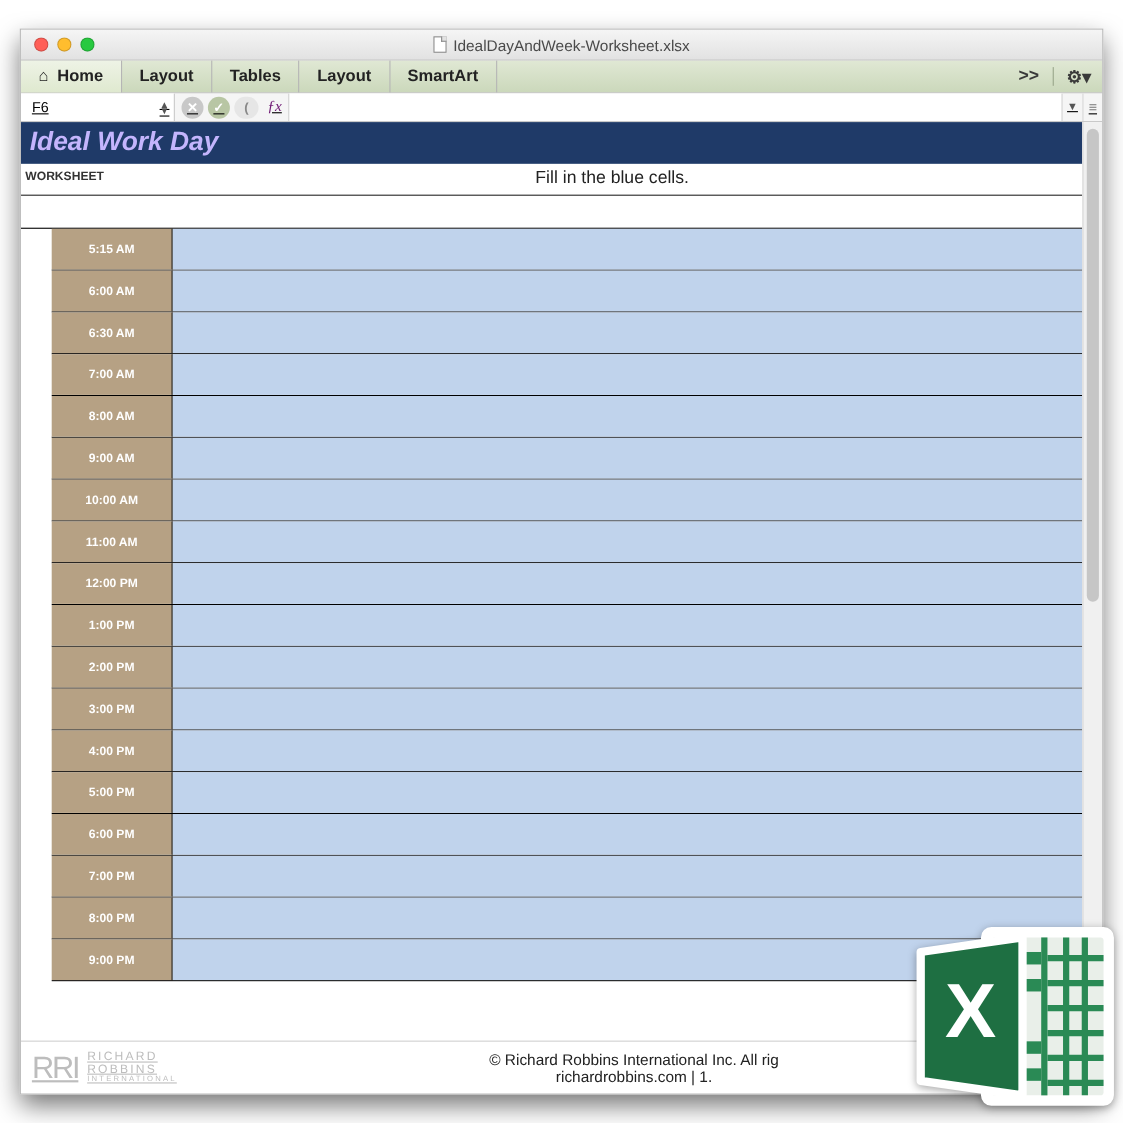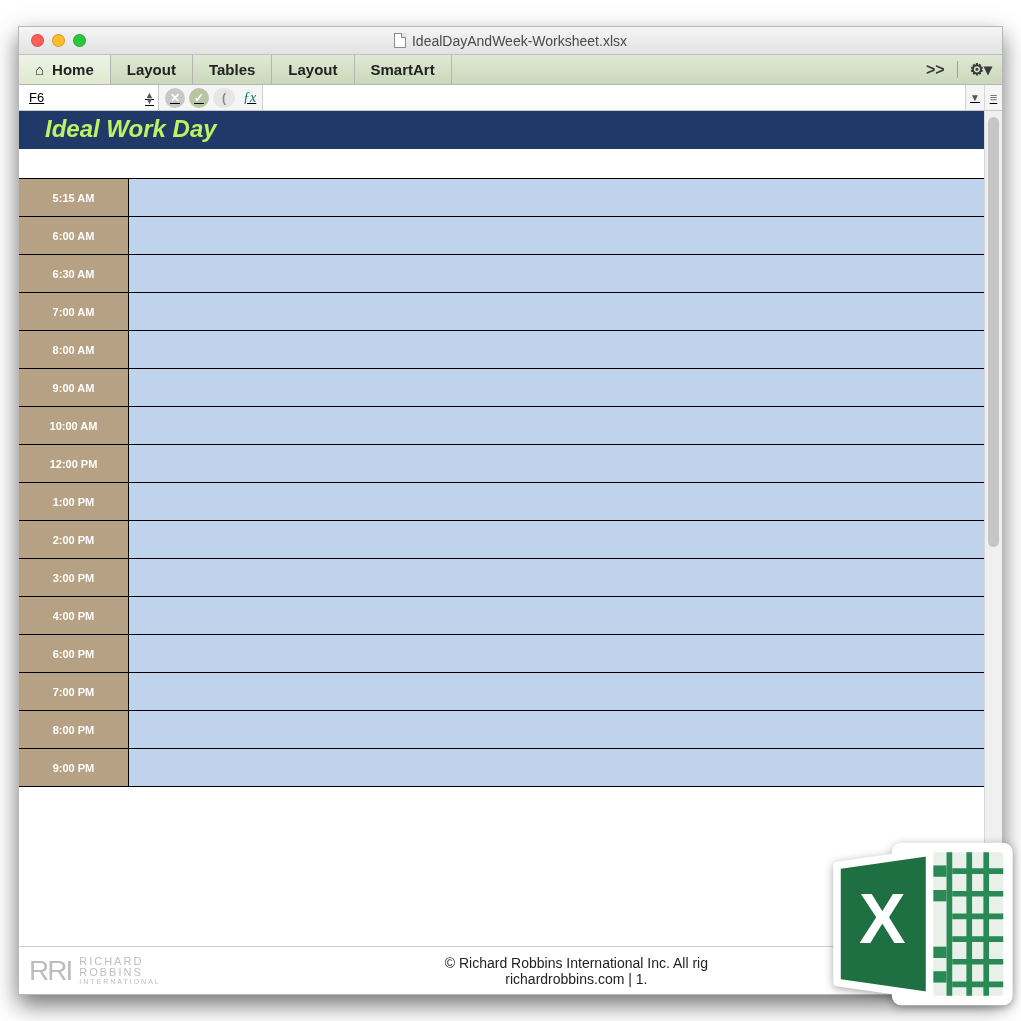--- a/index.html
+++ b/index.html
@@ -64,56 +64,56 @@
     }
     .namebox .stepper { display: flex; flex-direction: column; line-height: 6px; font-size: 9px; color: #555; }
     .fx-btns { display: flex; align-items: center; gap: 4px; padding: 0 6px; }
     .fx-btn {
       width: 20px; height: 20px; border-radius: 50%;
       background: #c8c8c8; display: flex; align-items: center; justify-content: center;
       font-size: 12px; color: #fff; font-weight: 700; cursor: pointer;
     }
     .fx-btn.ok { background: #b8c6a4; }
     .fx-btn.open { background: #e6e6e6; color: #888; border-radius: 10px; width: 22px; }
-    .fx-label { font-style: italic; font-size: 14px; color: #0f766e; padding-left: 4px; font-family: Georgia, serif; }
+    .fx-label { font-style: italic; font-size: 14px; color: #701a75; padding-left: 4px; font-family: Georgia, serif; }
     .fx-input { flex: 1; background: #fff; border-left: 1px solid #d0d0d0; border-right: 1px solid #d0d0d0; }
     .fx-end { width: 18px; display: flex; align-items: center; justify-content: center; font-size: 10px; color: #555; }
     .fx-burger { width: 18px; display: flex; align-items: center; justify-content: center; font-size: 13px; color: #777; border-left: 1px solid #d8d8d8; }
 
     
     .sheet-wrap { flex: 1; position: relative; display: flex; }
     .sheet { flex: 1; overflow: hidden; }
     .hdr-title {
-      background: #1f3a68; color: #bef264; font-weight: 800; font-style: italic;
-      font-size: 24px; padding: 4px 26px 6px;
+      background: #1f3a68; color: #c4b5fd; font-weight: 800; font-style: italic;
+      font-size: 24px; padding: 4px 8px 6px;
     }
     .hdr-row { display: flex; background: #fff; border-bottom: 1px solid #000; }
     .hdr-wk {
       width: 110px; font-size: 11px; font-weight: 700; color: #333;
       text-align: left; padding: 6px 4px;
     }
     .hdr-instr {
       flex: 1; text-align: center; font-size: 16px; color: #222; padding: 4px 0 6px;
     }
     .spacer-row { height: 30px; background: #fff; border-bottom: 1px solid #000; }
 
-    .schedule { display: flex; flex-direction: column; }
+    .schedule { display: flex; flex-direction: column; margin-left: 28px; }
     .row { display: flex; height: 38px; border-bottom: 1px solid #000; }
     .time {
       width: 110px; background: #b6a184; color: #fff;
       display: flex; align-items: center; justify-content: center;
       font-size: 11px; font-weight: 600; border-right: 1px solid #000;
     }
     .cell { flex: 1; background: #c0d3ec; }
 
     .footer {
       height: 48px; background: #fff; display: flex; align-items: center;
       padding: 4px 10px; border-top: 1px solid #d0d0d0;
     }
-    .logo { display: flex; align-items: center; color: #bdbdbd; font-weight: 400; gap: 8px; }
+    .logo { display: flex; align-items: center; color: #bdbdbd; font-weight: 400; gap: 8px; text-decoration: underline; }
     .logo-mark { font-size: 28px; letter-spacing: -2px; font-weight: 400; }
     .logo-text { line-height: 1.0; }
     .logo-text .l1 { font-size: 11px; letter-spacing: 2px; }
     .logo-text .l2 { font-size: 11px; letter-spacing: 2px; }
     .logo-text .l3 { font-size: 7px; letter-spacing: 2px; }
     .footer-right { flex: 1; text-align: center; font-size: 14px; color: #222; }
 
     
     .vscroll {
       width: 18px; background: #f0f0f0; border-left: 1px solid #d6d6d6;
@@ -189,20 +189,24 @@
         <span class="fx-label">ƒx</span>
       </div>
       <div class="fx-input"></div>
       <div class="fx-end">▼</div>
       <div class="fx-burger">≡</div>
     </div>
 
     <div class="sheet-wrap">
       <div class="sheet">
         <div class="hdr-title">Ideal Work Day</div>
+        <div class="hdr-row">
+          <div class="hdr-wk">WORKSHEET</div>
+          <div class="hdr-instr">Fill in the blue cells.</div>
+        </div>
         <div class="spacer-row"></div>
         <div class="schedule" id="schedule">
             <div class="row">
               <div class="time">5:15 AM</div>
               <div class="cell"></div>
             </div>
             <div class="row">
               <div class="time">6:00 AM</div>
               <div class="cell"></div>
             </div>
@@ -220,37 +224,45 @@
             </div>
             <div class="row">
               <div class="time">9:00 AM</div>
               <div class="cell"></div>
             </div>
             <div class="row">
               <div class="time">10:00 AM</div>
               <div class="cell"></div>
             </div>
             <div class="row">
+              <div class="time">11:00 AM</div>
+              <div class="cell"></div>
+            </div>
+            <div class="row">
               <div class="time">12:00 PM</div>
               <div class="cell"></div>
             </div>
             <div class="row">
               <div class="time">1:00 PM</div>
               <div class="cell"></div>
             </div>
             <div class="row">
               <div class="time">2:00 PM</div>
               <div class="cell"></div>
             </div>
             <div class="row">
               <div class="time">3:00 PM</div>
               <div class="cell"></div>
             </div>
             <div class="row">
               <div class="time">4:00 PM</div>
+              <div class="cell"></div>
+            </div>
+            <div class="row">
+              <div class="time">5:00 PM</div>
               <div class="cell"></div>
             </div>
             <div class="row">
               <div class="time">6:00 PM</div>
               <div class="cell"></div>
             </div>
             <div class="row">
               <div class="time">7:00 PM</div>
               <div class="cell"></div>
             </div>

